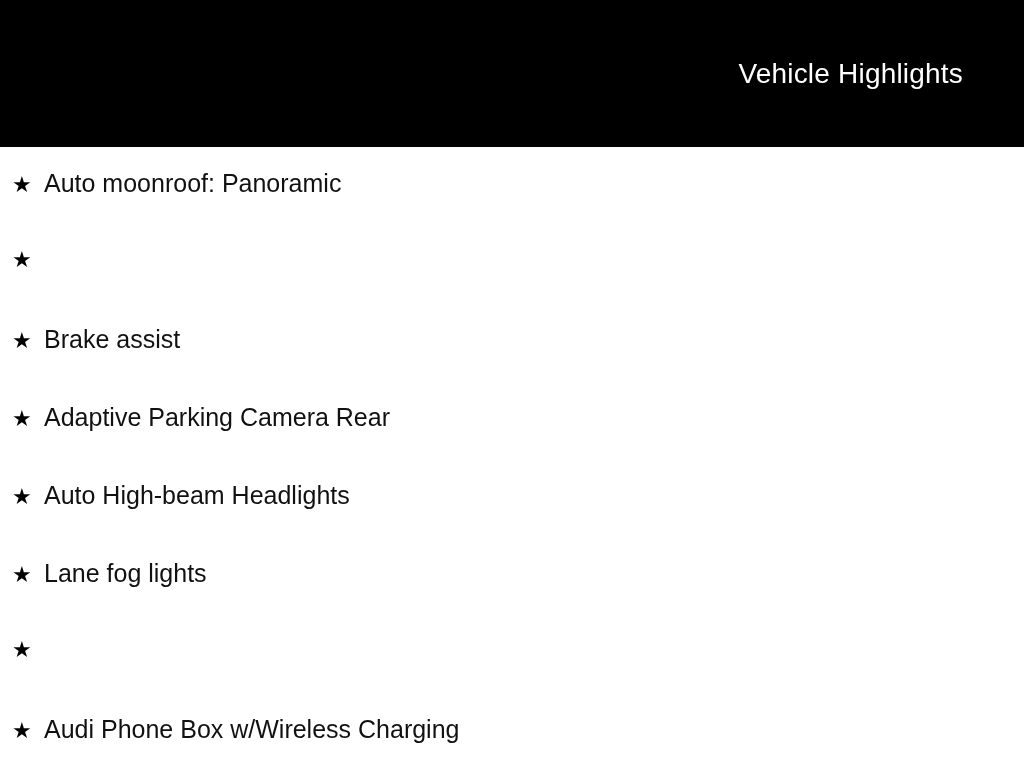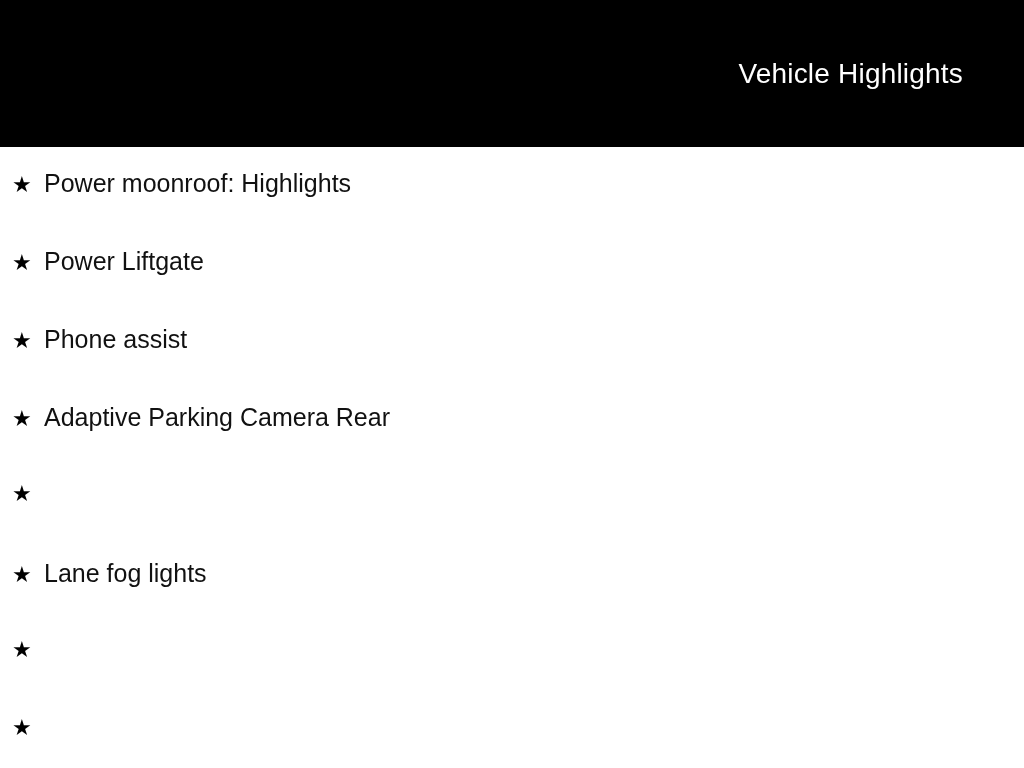--- a/index.html
+++ b/index.html
@@ -70,42 +70,43 @@
 
 <div class="page">
 
   <div class="header-bar">
     <div class="header-title">Vehicle Highlights</div>
   </div>
 
   <ul class="highlights-list">
     <li class="highlight-item">
       <span class="bullet-star">★</span>
-      <span class="highlight-label">Power moonroof: Highlights</span>
+      <span class="highlight-label">Auto moonroof: Panoramic</span>
     </li>
     <li class="highlight-item">
       <span class="bullet-star">★</span>
-      <span class="highlight-label">Power Liftgate</span>
     </li>
     <li class="highlight-item">
       <span class="bullet-star">★</span>
-      <span class="highlight-label">Phone assist</span>
+      <span class="highlight-label">Brake assist</span>
     </li>
     <li class="highlight-item">
       <span class="bullet-star">★</span>
       <span class="highlight-label">Adaptive Parking Camera Rear</span>
     </li>
     <li class="highlight-item">
       <span class="bullet-star">★</span>
+      <span class="highlight-label">Auto High-beam Headlights</span>
     </li>
     <li class="highlight-item">
       <span class="bullet-star">★</span>
       <span class="highlight-label">Lane fog lights</span>
     </li>
     <li class="highlight-item">
       <span class="bullet-star">★</span>
     </li>
     <li class="highlight-item">
       <span class="bullet-star">★</span>
+      <span class="highlight-label">Audi Phone Box w/Wireless Charging</span>
     </li>
   </ul>
 
 </div>
 
 </body></html>

